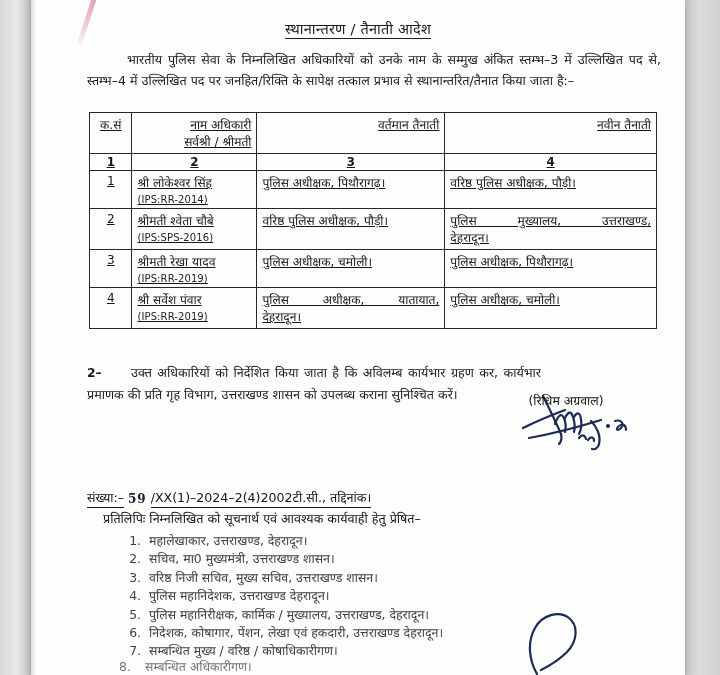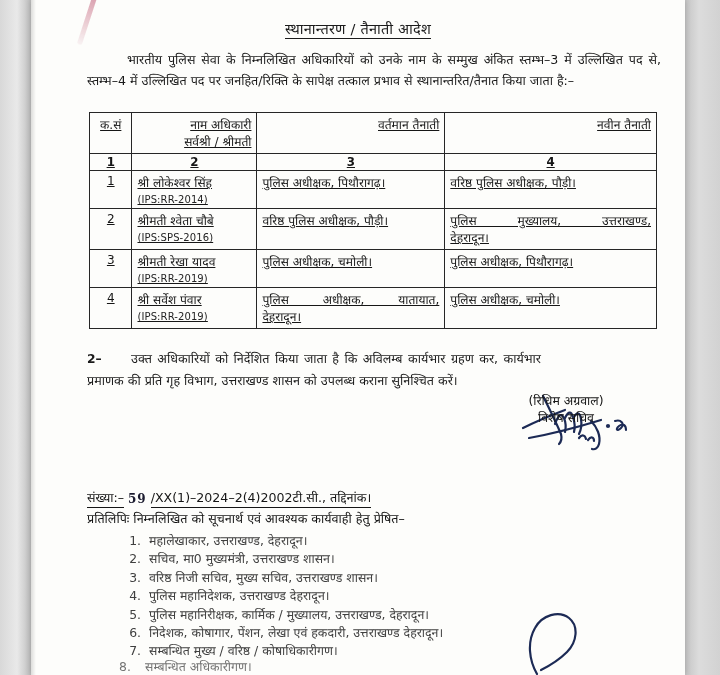--- a/index.html
+++ b/index.html
@@ -122,21 +122,21 @@
     margin-top: 3px;
     color: #242424;
   }
   .justify-cell { text-align: justify; text-align-last: justify; }
   .justify-cell .last { text-align: right; text-align-last: left; display:block; }
   .rowpad td { padding-bottom: 8px; }
 
   
   #clause2 {
     position: absolute;
-    left: 0; top: 348px;
+    left: 0; top: 362px;
     width: 534px;
   }
   #clause2 .para { text-indent: 0; }
   #clause2 .marker {
     display: inline-block;
     width: 44px;
     font-weight: bold;
     font-size: 12.3px;
   }
 
@@ -171,21 +171,21 @@
     font-family: "DejaVu Serif", serif;
     font-size: 12px;
     font-weight: bold;
     letter-spacing: 1px;
     vertical-align: -1px;
     padding: 0 4px;
     color: #1a1a2e;
   }
   #copyline {
     position: absolute;
-    left: 56px; top: 510px;
+    left: 72px; top: 510px;
     font-size: 12.6px;
     color: #151515;
   }
   ol#copy-list {
     position: absolute;
     left: 84px; top: 528px;
     margin: 4px; padding: 0 0 0 26px;
     font-size: 12.4px;
     line-height: 18.4px;
     color: #404040;
@@ -316,21 +316,20 @@
         <path d="M82 27 C 88 33, 92 42, 90 50 C 89 54, 86 56, 83 55"></path>
         <path d="M70 44 C 73 40, 76 41, 77 45"></path>
         <path d="M79 46 C 82 42, 85 43, 85 47"></path>
       </g>
       <circle cx="99" cy="32" r="2.1" fill="#1c2a55"></circle>
       <path d="M106 27 C 112 25, 116 30, 112 34 C 108 38, 106 35, 110 32 C 114 29, 117 31, 117 36" fill="none" stroke="#1c2a55" stroke-width="2.1" stroke-linecap="round"></path>
     </svg>
 
     <div id="signature">
       <div>(रिधिम अग्रवाल)</div>
-      <div>विशेष सचिव</div>
     </div>
 
     <div id="numline">
       <span class="u">संख्या:–</span><span class="handwritten">59</span><span class="u">/XX(1)–2024–2(4)2002टी.सी., तद्दिनांक।</span>
     </div>
 
     <div id="copyline">प्रतिलिपिः निम्नलिखित को सूचनार्थ एवं आवश्यक कार्यवाही हेतु प्रेषित–</div>
 
     <ol id="copy-list">
       <li>महालेखाकार, उत्तराखण्ड, देहरादून।</li>

